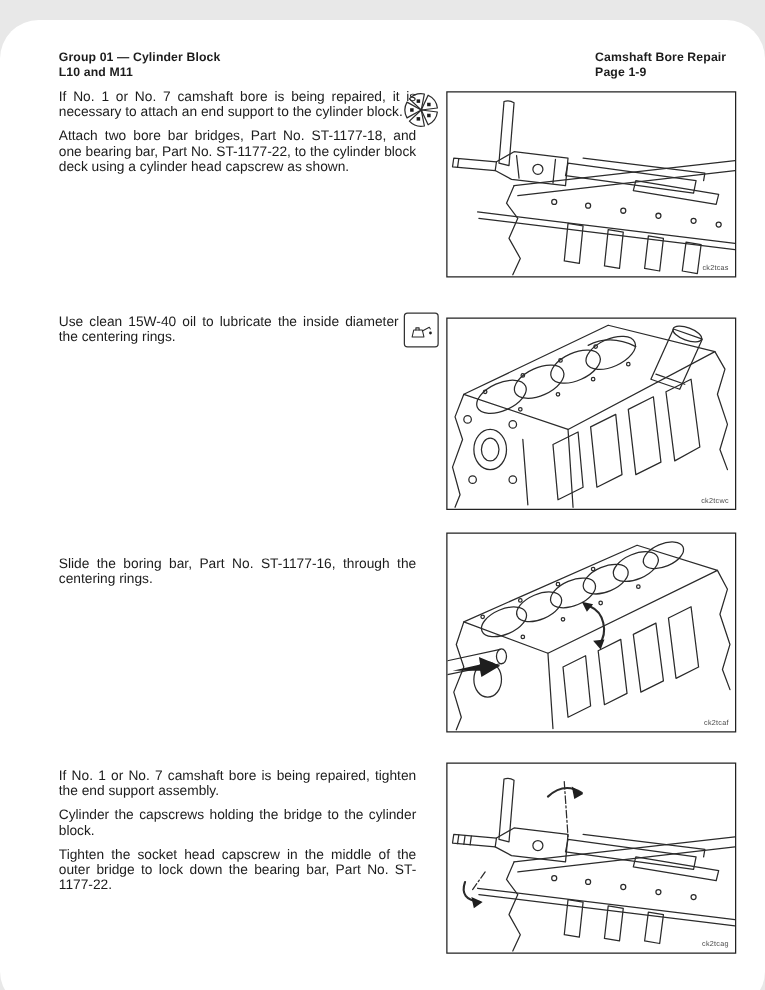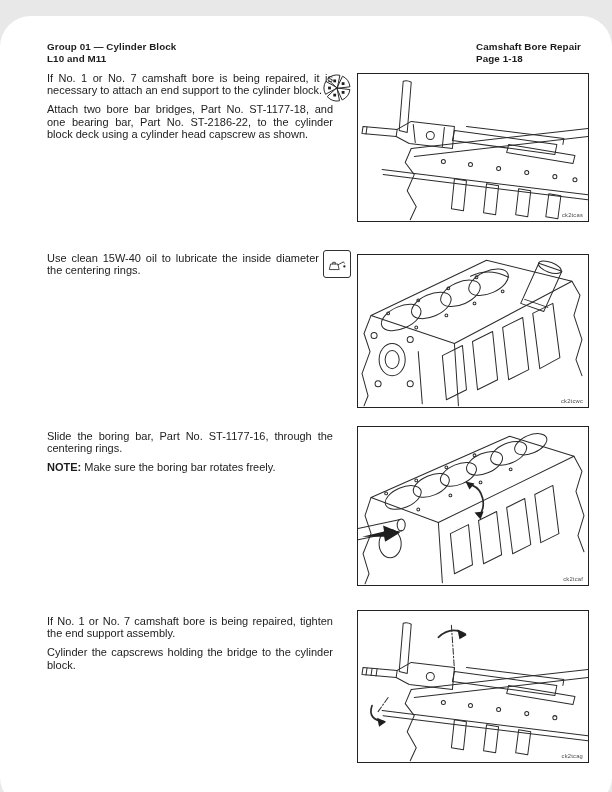--- a/index.html
+++ b/index.html
@@ -45,27 +45,27 @@
 
 <div class="page">
 
   <div class="hdr">
     <div class="hdr-left">
       <div>Group 01 — Cylinder Block</div>
       <div>L10 and M11</div>
     </div>
     <div class="hdr-right">
       <div>Camshaft Bore Repair</div>
-      <div>Page 1-18</div>
+      <div>Page 1-9</div>
     </div>
   </div>
 
   <div class="txt" style="top:56px;">
     <p>If No. 1 or No. 7 camshaft bore is being repaired, it is necessary to attach an end support to the cylinder block.</p>
-    <p>Attach two bore bar bridges, Part No. ST-1177-18, and one bearing bar, Part No. ST-2186-22, to the cylinder block deck using a cylinder head capscrew as shown.</p>
+    <p>Attach two bore bar bridges, Part No. ST-1177-18, and one bearing bar, Part No. ST-1177-22, to the cylinder block deck using a cylinder head capscrew as shown.</p>
   </div>
 
   <div class="pict" style="top:57px;left:322px;width:30px;height:30px;">
     <svg viewBox="0 0 30 30" width="30" height="30">
       <g class="ln">
         <path d="M15,15 L27.9,16.6 A13,13 0 0 1 20.5,26.8 Z"></path>
         <path d="M15,15 L17.5,27.8 A13,13 0 0 1 5.5,23.9 Z"></path>
         <path d="M15,15 L3.6,21.3 A13,13 0 0 1 3.6,8.7 Z"></path>
         <path d="M15,15 L5.5,6.1 A13,13 0 0 1 17.5,2.2 Z"></path>
         <path d="M15,15 L20.5,3.2 A13,13 0 0 1 27.9,13.4 Z"></path>
@@ -158,23 +158,22 @@
         <circle cx="16" cy="80" r="3"></circle>
           <circle cx="52" cy="84" r="3"></circle>
         <circle cx="20" cy="128" r="3"></circle>
           <circle cx="52" cy="128" r="3"></circle>
         <path d="M60,96 L64,148"></path>
       </g>
     </svg>
     <div class="figcode">ck2tcwc</div>
   </div>
 
-  <div class="txt" style="top:414px;">
+  <div class="txt" style="top:429px;">
     <p>Slide the boring bar, Part No. ST-1177-16, through the centering rings.</p>
-    <p><span class="note-label">NOTE:</span><span> Make sure the boring bar rotates freely.</span></p>
   </div>
 
   <div class="fig" style="top:410px;height:160px;">
     <svg viewBox="0 0 229 157">
       <g class="ln">
         <path d="M13,70 L151,9 L215,29 L80,95 Z"></path>
         <ellipse cx="45" cy="70" rx="19" ry="10" transform="rotate(-23 45 70)"></ellipse>
         <ellipse cx="73" cy="58" rx="19" ry="10" transform="rotate(-23 73 58)"></ellipse>
         <ellipse cx="100" cy="47" rx="19" ry="10" transform="rotate(-23 100 47)"></ellipse>
         <ellipse cx="126" cy="36" rx="19" ry="10" transform="rotate(-23 126 36)"></ellipse>
@@ -204,20 +203,21 @@
       <path class="solid" d="M116,56 l-9,-2 l4,8 z"></path>
       <path class="solid" d="M122,92 l-6,-7 l9,-1 z"></path>
       <path class="solid" d="M4,109 L26,104 L25,98 L42,105 L27,114 L26,109 Z"></path>
     </svg>
     <div class="figcode">ck2tcaf</div>
   </div>
 
   <div class="txt" style="top:599px;">
     <p>If No. 1 or No. 7 camshaft bore is being repaired, tighten the end support assembly.</p>
     <p>Cylinder the capscrews holding the bridge to the cylinder block.</p>
+    <p>Tighten the socket head capscrew in the middle of the outer bridge to lock down the bearing bar, Part No. ST-1177-22.</p>
   </div>
 
   <div class="fig" style="top:594px;height:153px;">
     <svg viewBox="0 0 229 150">
       <g class="ln">
         <path d="M5,56 L39,59 L38,66 L4,63 Z"></path>
         <path d="M9,56.5 L8,63.5 M14,57 L13,64 M19,57.5 L18,64.5"></path>
         <path d="M45,12 q4,-1.5 8,1 L49,62 L41,60 Z"></path>
         <path d="M39,59 L53,51 L96,56 L94,78 L51,73 L38,66"></path>
         <circle cx="72" cy="65" r="4"></circle>

